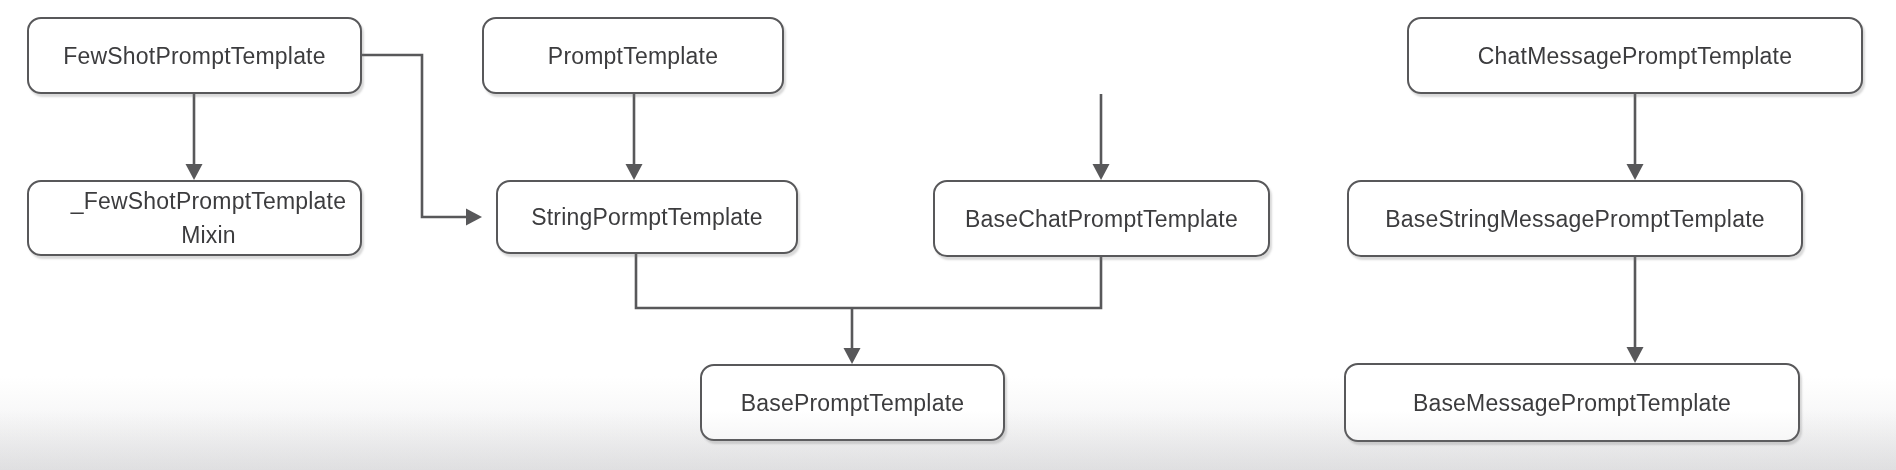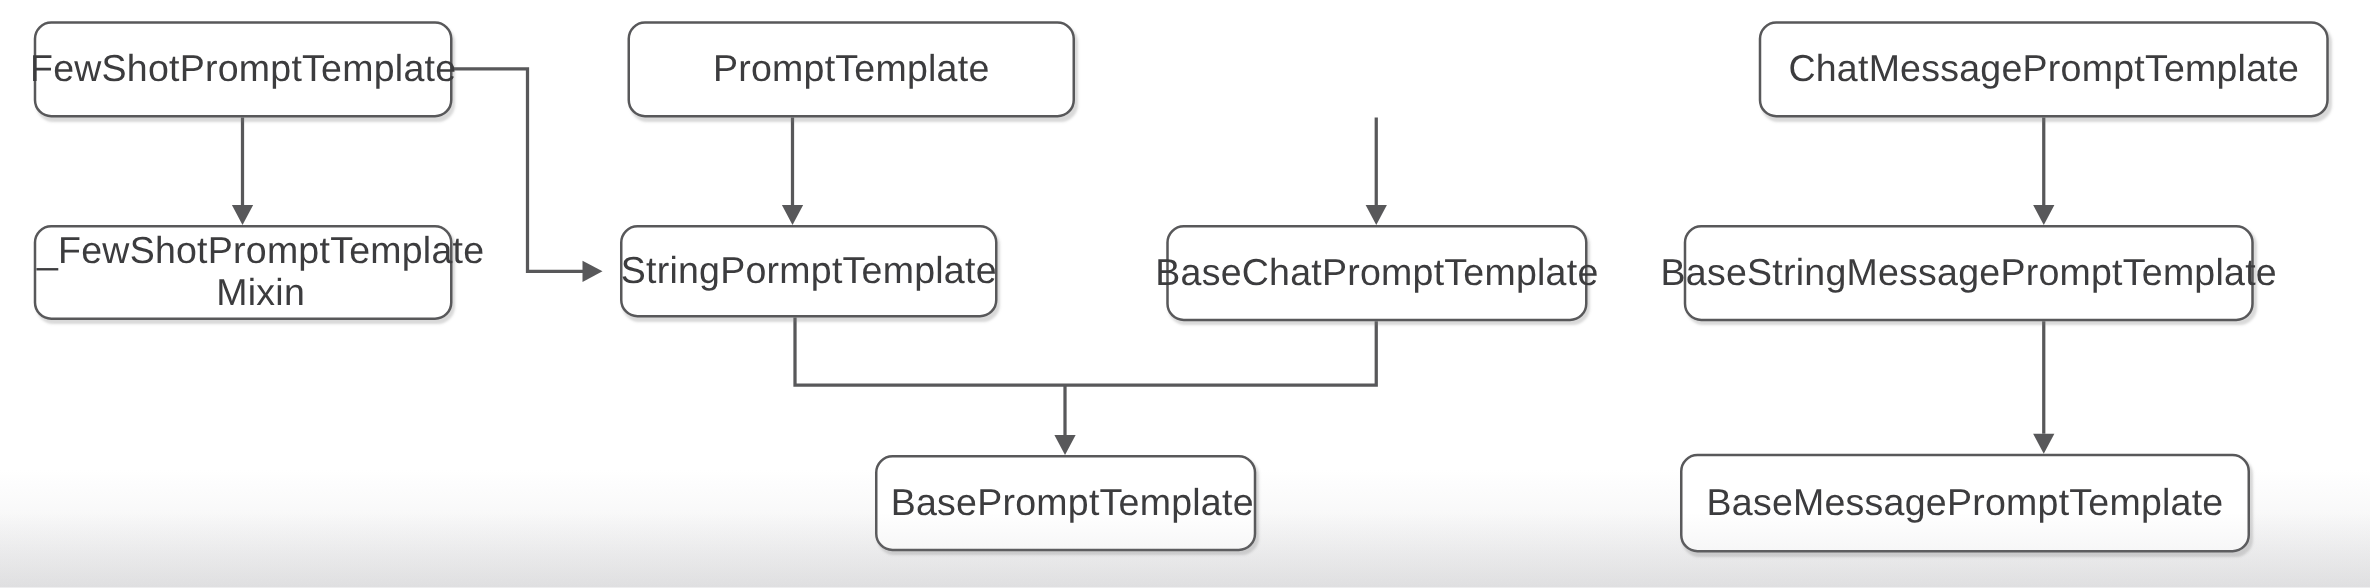--- a/index.html
+++ b/index.html
@@ -22,21 +22,21 @@
   .wire{fill:none;stroke:var(--line);stroke-width:2.6px;stroke-linejoin:miter;}
   .ah{fill:var(--line);stroke:none;}
   .node{
     position:absolute;box-sizing:border-box;
     border:2.6px solid var(--line);
     border-radius:14px;
     background:var(--box-bg);
     box-shadow:2px 3px 2px rgba(120,120,120,0.28);
     display:flex;flex-direction:column;align-items:center;justify-content:center;
     color:var(--text);
-    font-size:30px;line-height:34px;letter-spacing:0.2px;
+    font-size:23px;line-height:34px;letter-spacing:0.2px;
     text-align:center;white-space:nowrap;
   }
   .vignette{
     position:absolute;left:0;bottom:0;width:100%;height:60px;
     background:linear-gradient(to bottom,rgba(150,150,155,0) 0%,rgba(150,150,155,0.16) 100%);
     pointer-events:none;
   }
 </style>
 </head>
 <body>
@@ -65,21 +65,21 @@
     <path class="ah" d="M852,364 L843.5,348 L860.5,348 Z"></path>
 
     <path class="wire" d="M1635,257 V347"></path>
     <path class="ah" d="M1635,363 L1626.5,347 L1643.5,347 Z"></path>
   </svg>
 
   <div class="node" style="left:27px;top:17px;width:335px;height:77px;">
     <span>FewShotPromptTemplate</span>
   </div>
 
-  <div class="node" style="left:502px;top:17px;width:358px;height:77px;">
+  <div class="node" style="left:482px;top:17px;width:302px;height:77px;">
     <span>PromptTemplate</span>
   </div>
 
 
   <div class="node" style="left:1407px;top:17px;width:456px;height:77px;">
     <span>ChatMessagePromptTemplate</span>
   </div>
 
   <div class="node" style="left:27px;top:180px;width:335px;height:76px;padding-left:28px;">
     <span>_FewShotPromptTemplate</span>
@@ -91,21 +91,21 @@
   </div>
 
   <div class="node" style="left:933px;top:180px;width:337px;height:77px;">
     <span>BaseChatPromptTemplate</span>
   </div>
 
   <div class="node" style="left:1347px;top:180px;width:456px;height:77px;">
     <span>BaseStringMessagePromptTemplate</span>
   </div>
 
-  <div class="node" style="left:700px;top:364px;width:305px;height:77px;align-items:flex-end;">
+  <div class="node" style="left:700px;top:364px;width:305px;height:77px;">
     <span>BasePromptTemplate</span>
   </div>
 
   <div class="node" style="left:1344px;top:363px;width:456px;height:79px;">
     <span>BaseMessagePromptTemplate</span>
   </div>
 
   <div class="vignette"></div>
 </div>
 

